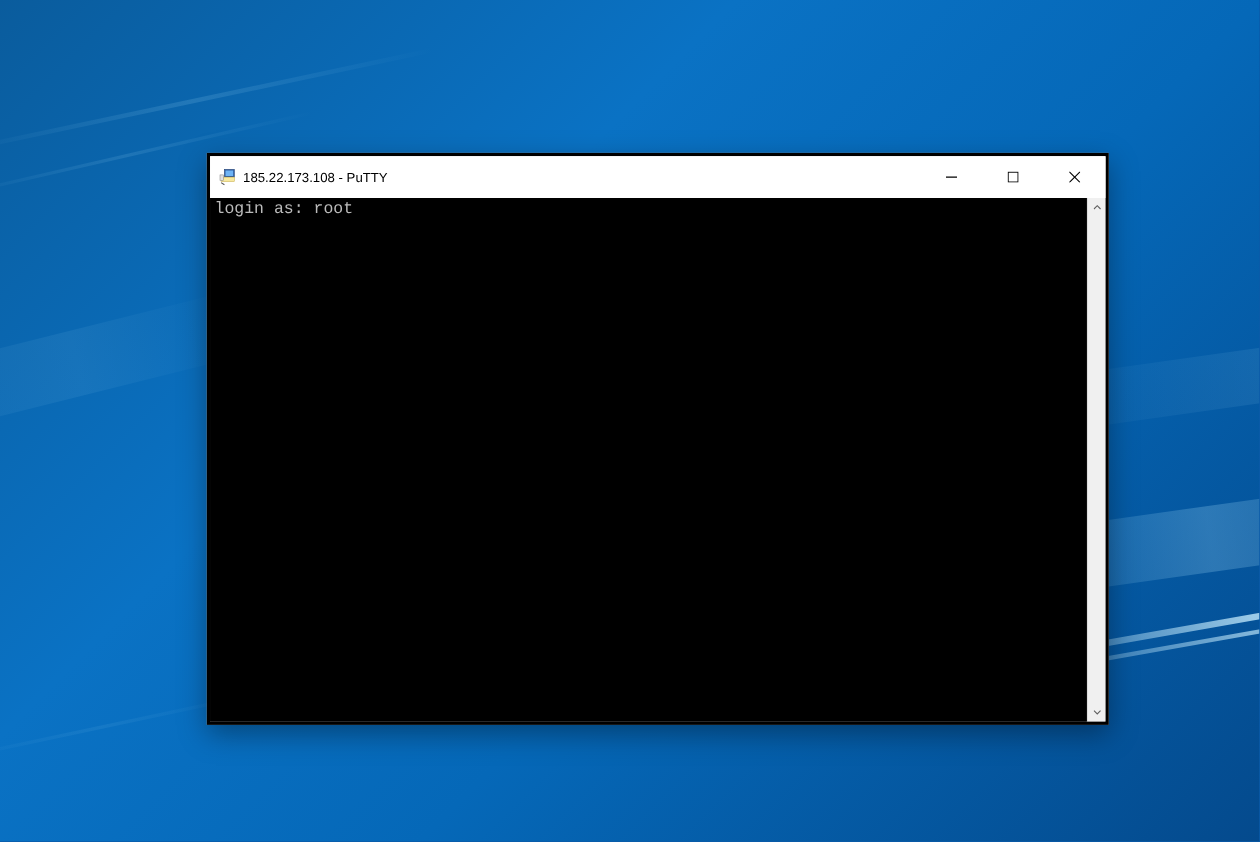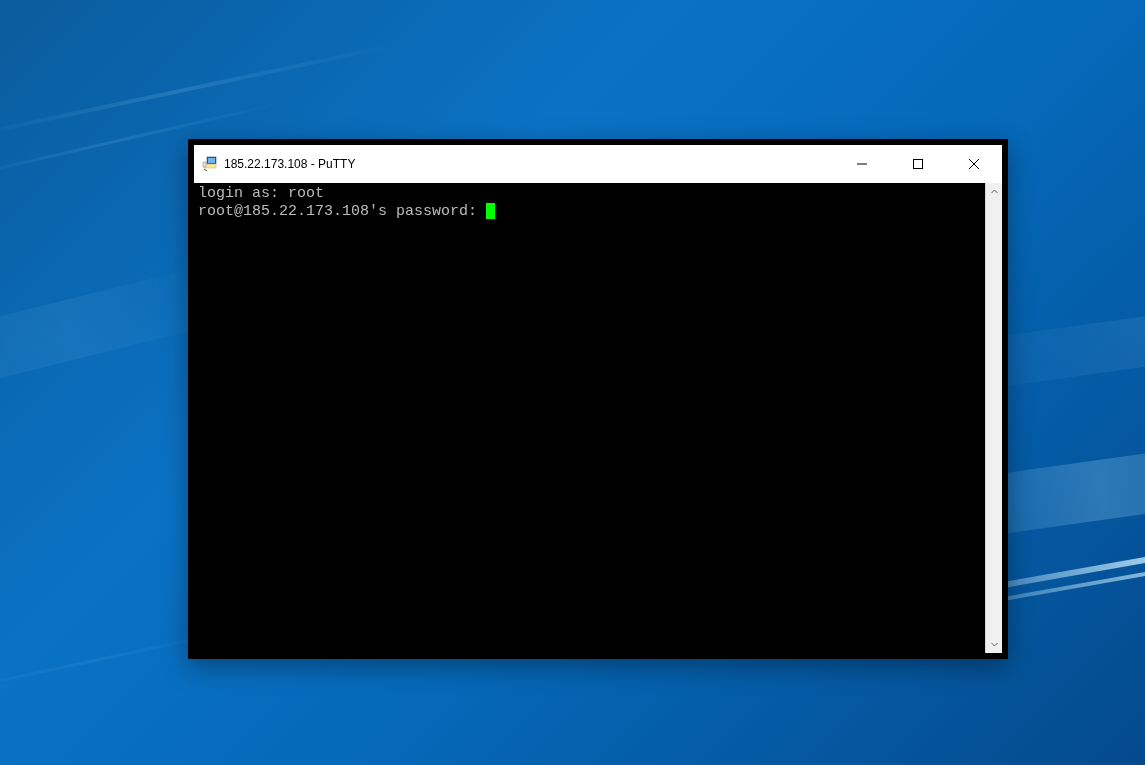--- a/index.html
+++ b/index.html
@@ -47,21 +47,21 @@
       background: linear-gradient(90deg, rgba(173,228,255,0) 0%, rgba(173,228,255,0.5) 60%, rgba(173,228,255,0.2) 100%);}
     .streak8 { top: 660px; left: -60px; width: 300px; transform: rotate(-12deg); opacity: 0.3; height: 3px;}
     
     .window {
       position: absolute;
       top: 139px;
       left: 188px;
       width: 820px;
       height: 520px;
       background: #ffffff;
-      border: 6px solid #000000;
+      border: 3px solid #000000;
       box-shadow: 0 8px 24px rgba(0,0,0,0.35);
       display: flex;
       flex-direction: column;
     }
     
     .titlebar {
       height: 38px;
       background: #ffffff;
       display: flex;
       align-items: center;
@@ -204,21 +204,21 @@
       <button class="titlebar-btn close">
         <svg viewBox="0 0 10 10">
             <line x1="0" y1="0" x2="10" y2="10" stroke="#000" stroke-width="1"></line>
             <line x1="10" y1="0" x2="0" y2="10" stroke="#000" stroke-width="1"></line>
           </svg>
       </button>
     </div>
   </div>
 
   <div class="terminal-area">
-    <div class="terminal-content"><span class="terminal-line"><span>login as: </span><span>root</span></span><span class="terminal-line"><span>root@185.22.173.108's password: </span><span></span><span class="cursor-block"></span></span></div>
+    <div class="terminal-content"><span class="terminal-line"><span>login as: </span><span>root</span></span></div>
 
     <div class="scrollbar">
       <div class="scroll-arrow">
         <svg viewBox="0 0 7 7">
             <polyline points="0.5,5 3.5,2 6.5,5" fill="none" stroke="#606060" stroke-width="1"></polyline>
           </svg>
       </div>
       <div class="scroll-track"></div>
       <div class="scroll-arrow">
         <svg viewBox="0 0 7 7">

